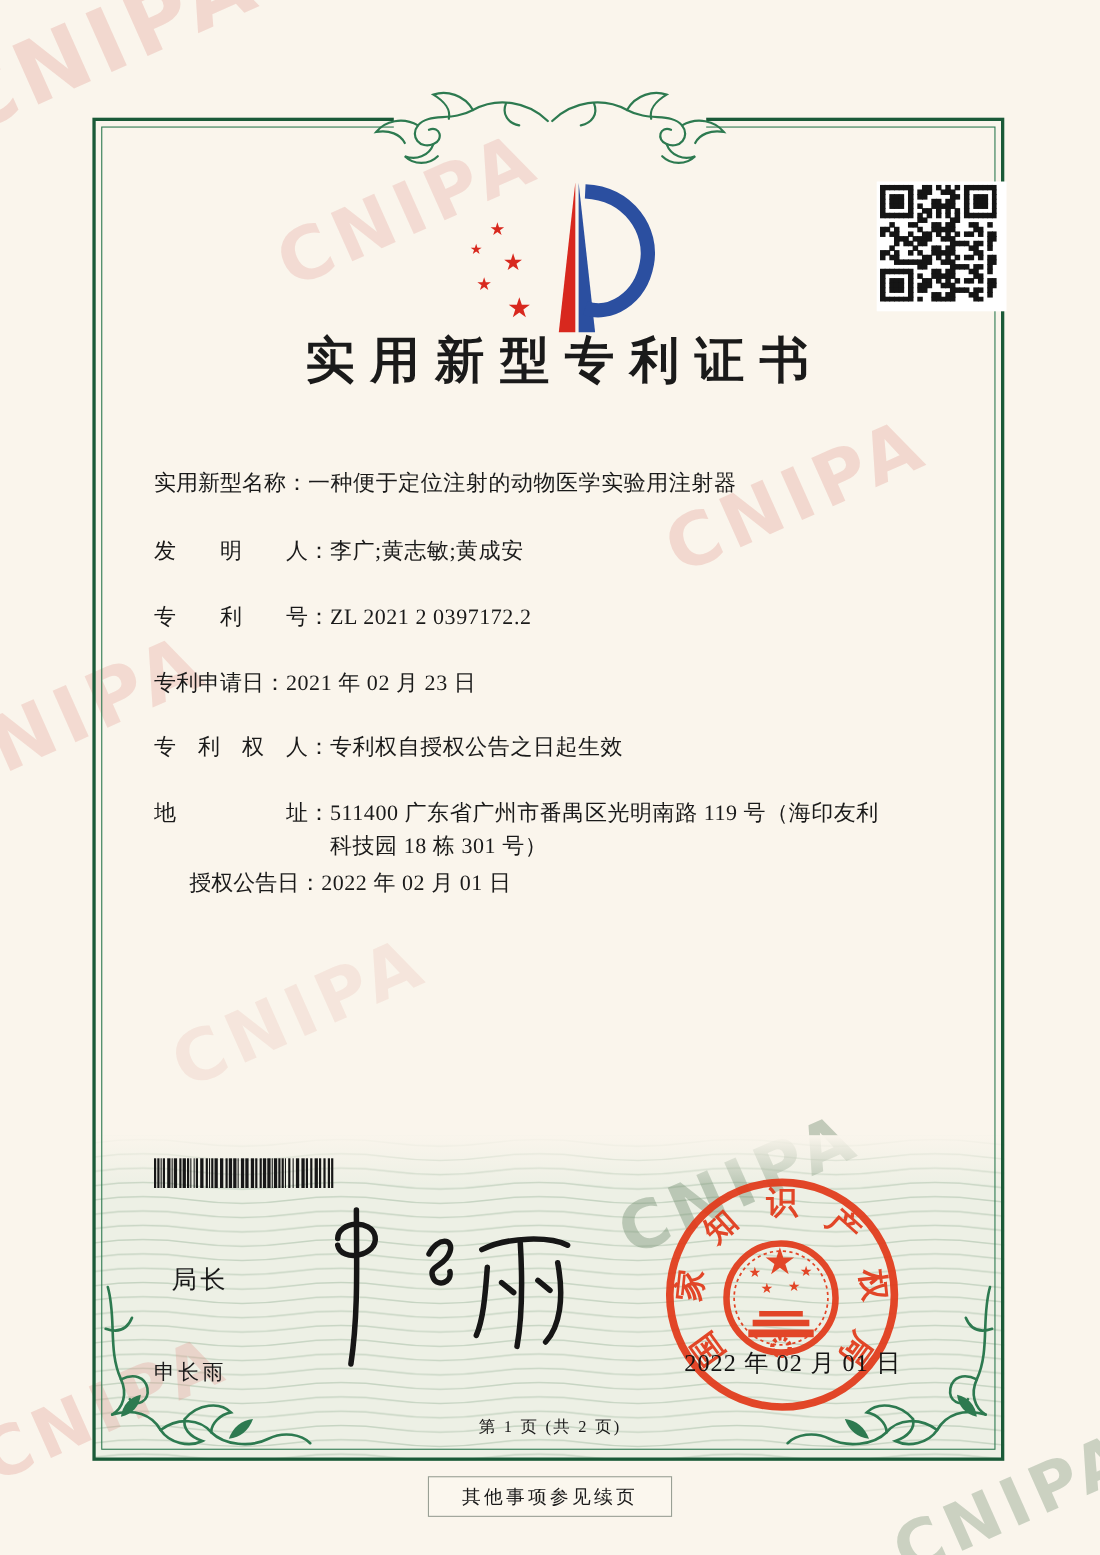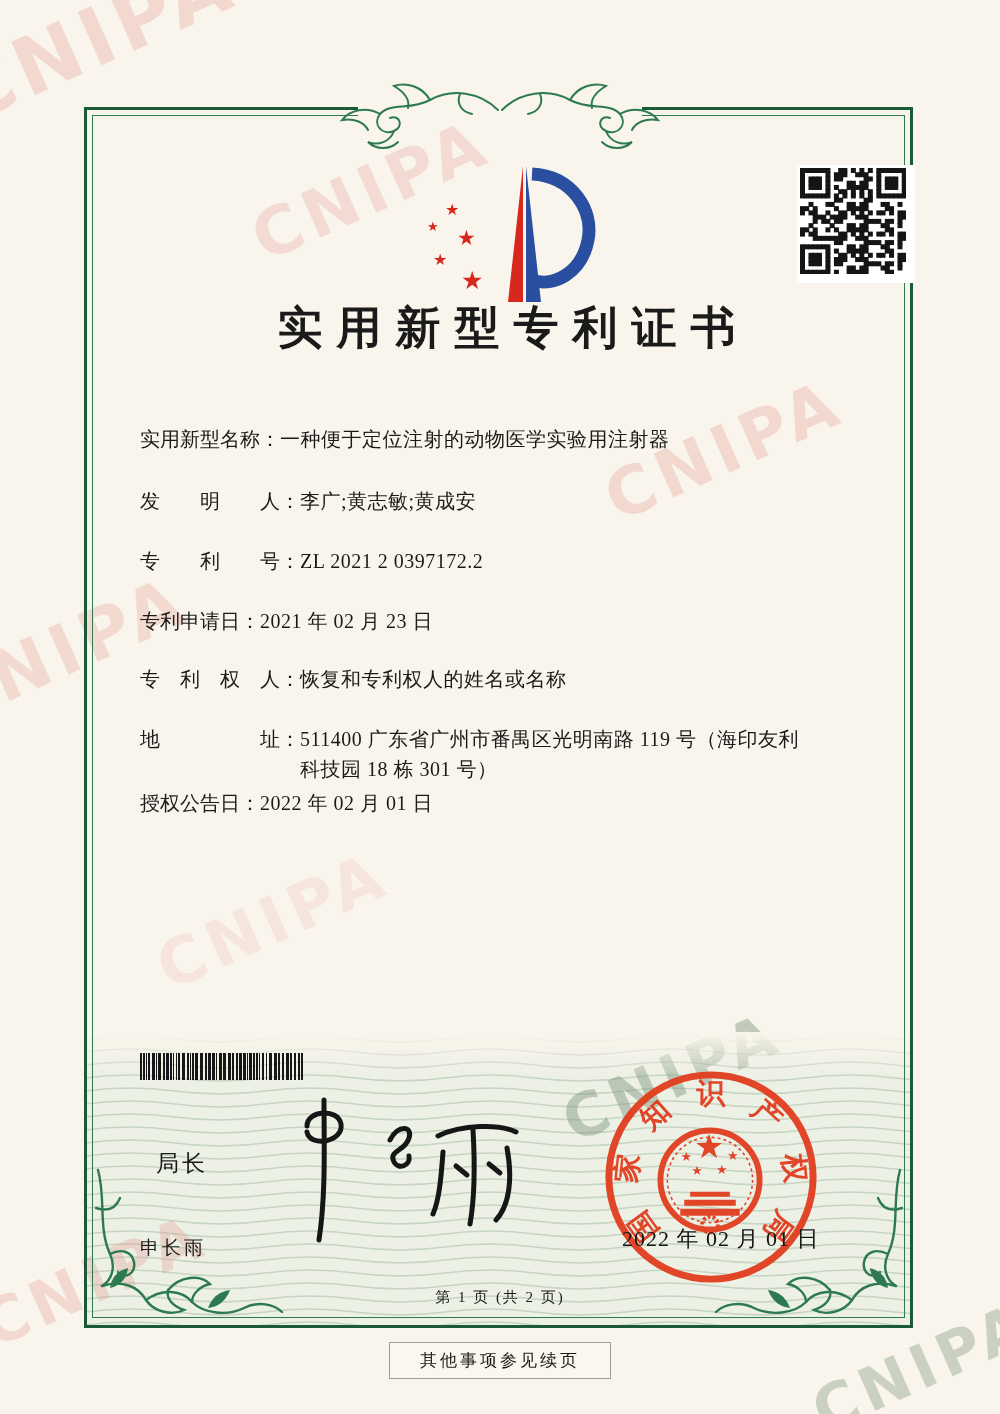--- a/index.html
+++ b/index.html
@@ -461,26 +461,26 @@
     <div class="frow" style="top:62px;">
       <span class="lbl">发　　明　　人：</span><span class="val">李广;黄志敏;黄成安</span>
     </div>
     <div class="frow" style="top:122px;">
       <span class="lbl">专　　利　　号：</span><span class="val">ZL 2021 2 0397172.2</span>
     </div>
     <div class="frow" style="top:182px;">
       <span class="lbl">专利申请日：</span><span class="val">2021 年 02 月 23 日</span>
     </div>
     <div class="frow" style="top:240px;">
-      <span class="lbl">专　利　权　人：</span><span class="val">恢复和专利权人的姓名或名称</span>
+      <span class="lbl">专　利　权　人：</span><span class="val">专利权自授权公告之日起生效</span>
     </div>
     <div class="frow" style="top:300px;">
       <span class="lbl">地　　　　　址：</span><span class="val val-block">511400  广东省广州市番禺区光明南路 119 号（海印友利科技园 18 栋 301 号）</span>
     </div>
-    <div class="frow" style="top:364px;width:740px;">
+    <div class="frow" style="top:364px;width:740px;margin-left:32px;">
       <span class="lbl">授权公告日：</span><span class="val">2022 年 02 月 01 日</span>
     </div>
   </div>
 
 
   <div class="barcode" id="barcode">
       <div style="width: 2px; margin-right: 1px;"></div>
       <div style="width: 2px; margin-right: 1px;"></div>
       <div style="width: 1px; margin-right: 1px;"></div>
       <div style="width: 2px; margin-right: 2px;"></div>

